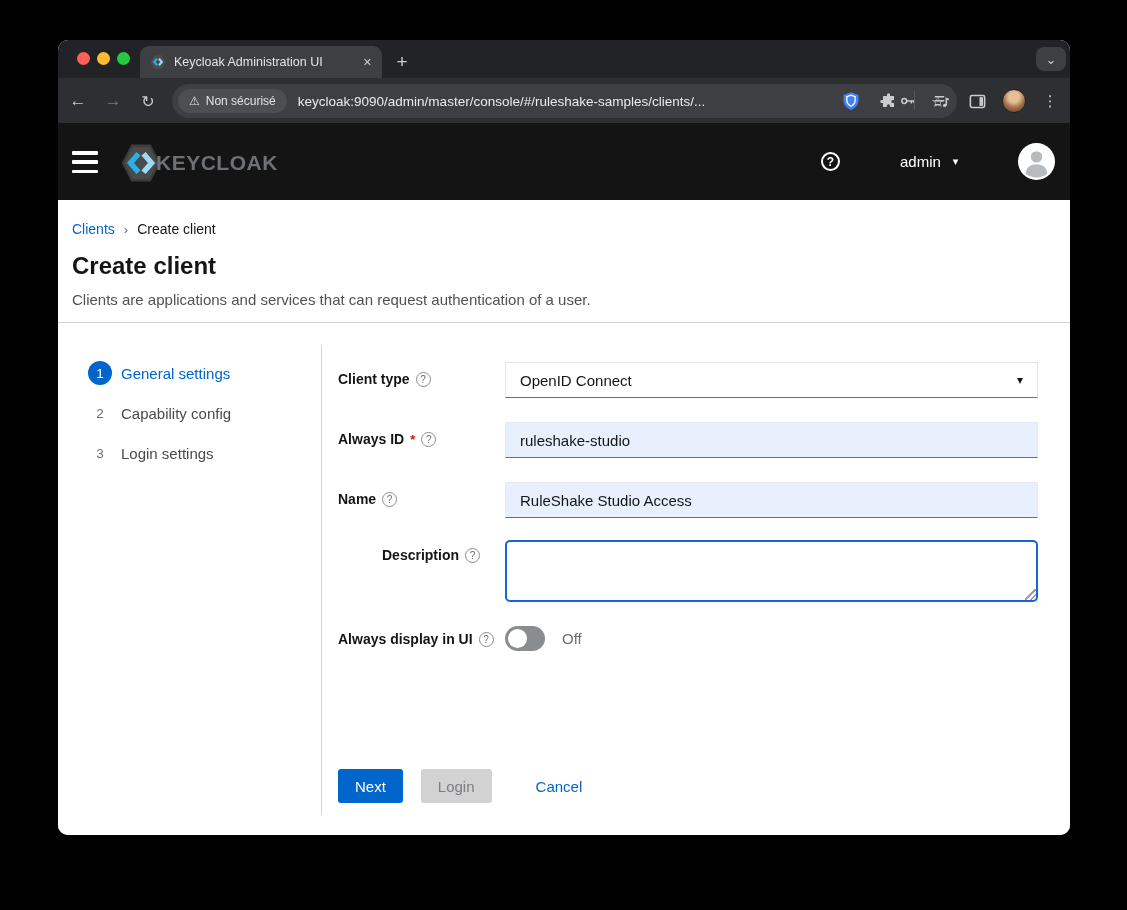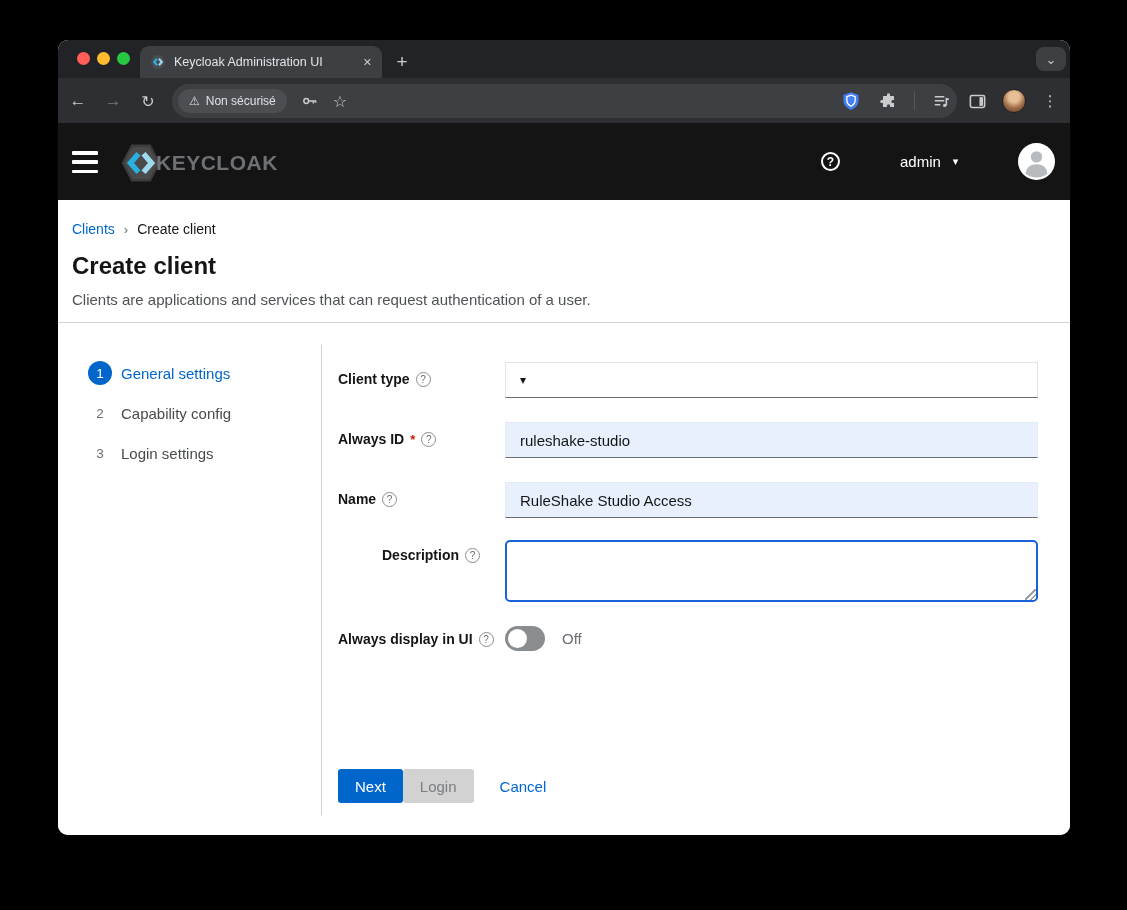--- a/index.html
+++ b/index.html
@@ -76,21 +76,21 @@
   .txt-input { position:absolute; left:447px; width:533px; height:36px; background:#e8f0fe; border:1px solid #e4ebf5; border-bottom:1px solid #6a6e73; padding:0 14px; font-size:15px; color:#151515; font-family:"Liberation Sans", sans-serif; outline:none; }
   .in-id { top:222px; } .in-name { top:282px; }
   .desc-area { position:absolute; left:447px; top:340px; width:533px; height:62px; border:2px solid #1a62d8; border-radius:5px; background:#fff; resize:none; font-family:"Liberation Sans", sans-serif; font-size:15px; padding:6px 10px; outline:none;
     background-image:linear-gradient(315deg, transparent 3px, #9aa0a6 3px 4.5px, transparent 4.5px 7px, #9aa0a6 7px 8.5px, transparent 8.5px);
     background-repeat:no-repeat; background-position:bottom right; background-size:11px 11px; }
   .toggle-row { position:absolute; left:447px; top:426px; display:flex; align-items:center; gap:17px; }
   .toggle { width:40px; height:25px; border-radius:13px; background:#8a8d90; position:relative; }
   .toggle-knob { position:absolute; left:3px; top:3px; width:19px; height:19px; border-radius:50%; background:#fff; }
   .toggle-state { font-size:15px; color:#6a6e73; }
 
-  .btn-row { position:absolute; left:280px; top:569px; display:flex; align-items:center; }
+  .btn-row { position:absolute; left:280px; top:569px; display:flex; align-items:center; gap:18px; }
   .btn { height:34px; border:none; border-radius:3px; font-size:15px; padding:0 17px; font-family:"Liberation Sans", sans-serif; }
   .btn-next { background:#0066cc; color:#fff; }
   .btn-back { background:#d2d2d2; color:#7b7e82; }
   .btn-cancel { background:none; border:none; color:#0066cc; font-size:15px; margin-left:26px; font-family:"Liberation Sans", sans-serif; }
 </style>
 </head>
 <body>
 
 <div class="window">
 
@@ -116,20 +116,21 @@
   <div class="toolbar">
     <div class="nav-ic ic-back">←</div>
     <div class="nav-ic ic-fwd">→</div>
     <div class="nav-ic ic-reload">↻</div>
 
     <div class="omnibox">
       <div class="chip">
         <span class="warn">⚠</span>
         <span>Non sécurisé</span>
       </div>
+      <span class="url">keycloak:9090/admin/master/console/#/ruleshake-samples/clients/...</span>
       <span class="omni-ic">
         <svg width="18" height="18" viewBox="0 0 24 24" fill="none" stroke="#c9cbce" stroke-width="2">
           <circle cx="7" cy="12" r="3.2"></circle>
           <path d="M10.2 12 h10 M16.5 12 v3.4 M19.6 12 v2.4"></path>
         </svg>
       </span>
       <span class="omni-ic star">☆</span>
     </div>
 
     <div class="ext-ic" style="left:780px;">
@@ -232,20 +233,21 @@
     <div class="f-label lt-desc">
       <span class="lbl">Description</span>
       <span class="help-ic">?</span>
     </div>
     <div class="f-label lt-toggle">
       <span class="lbl">Always display in UI</span>
       <span class="help-ic">?</span>
     </div>
 
     <div class="select-box">
+      <span class="select-val">OpenID Connect</span>
       <span class="select-caret">▾</span>
     </div>
     <input class="txt-input in-id" type="text" value="ruleshake-studio" style="">
     <input class="txt-input in-name" type="text" value="RuleShake Studio Access" style="">
     <textarea class="desc-area" value="" style=""></textarea>
 
     <div class="toggle-row">
       <div class="toggle">
         <div class="toggle-knob"></div>
       </div>

